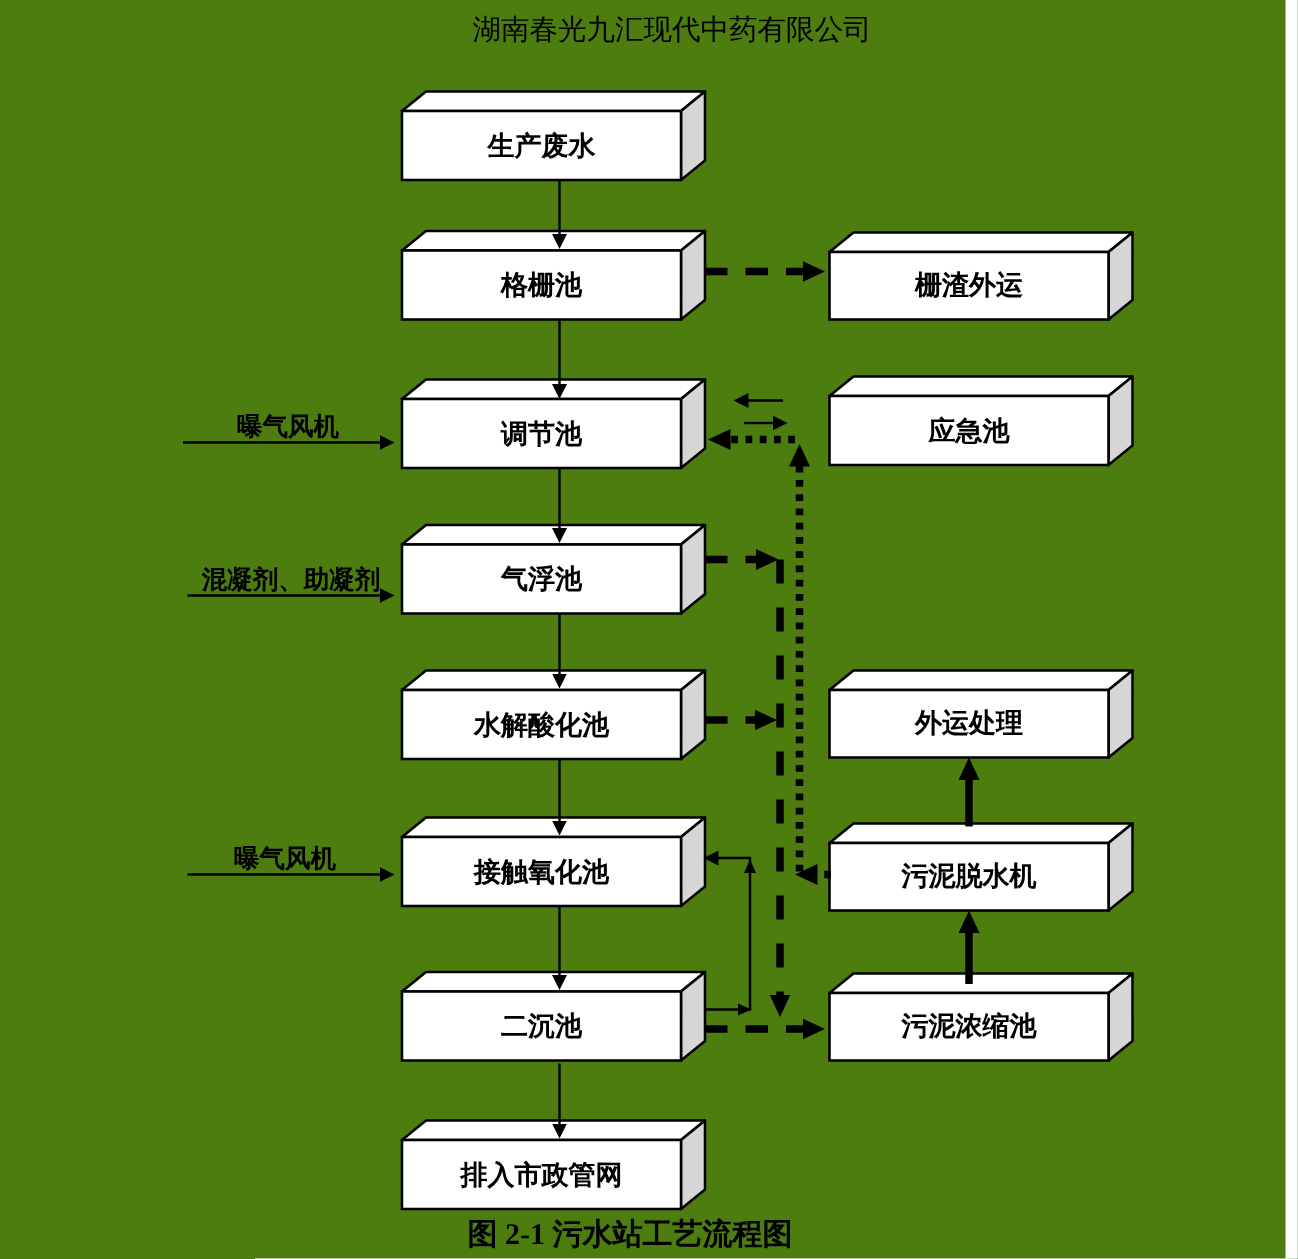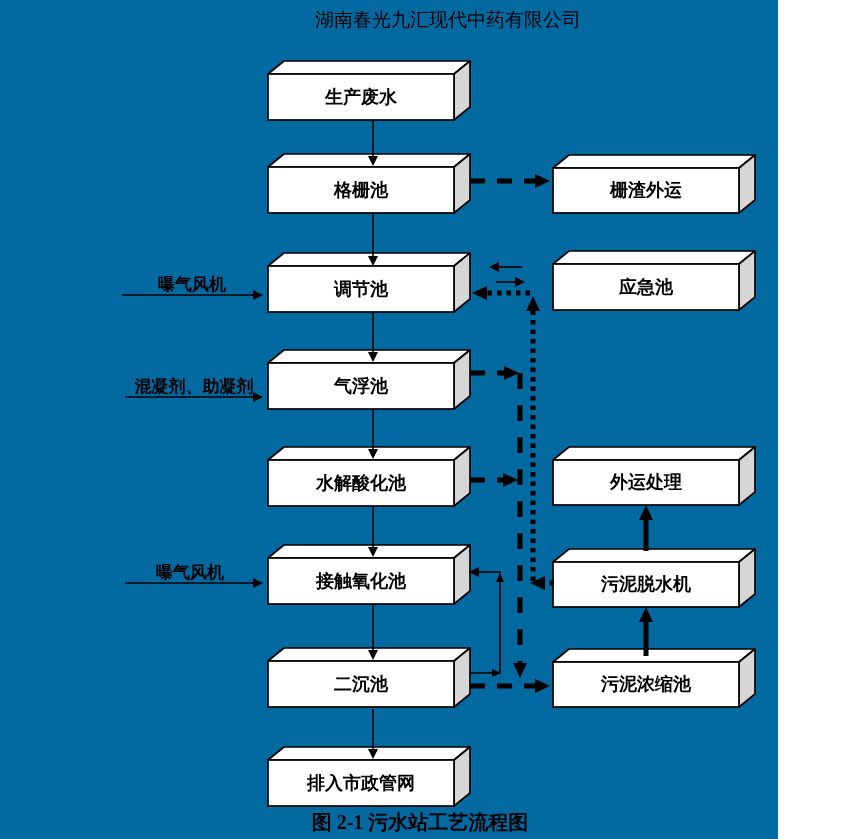--- a/index.html
+++ b/index.html
@@ -1,16 +1,16 @@
 <!DOCTYPE html>
 <html><head>
 <meta charset="utf-8">
 <style>
   html,body{margin:0;padding:0;background:#ffffff;}
-  .canvas{position:relative;width:778px;height:839px;background:#0369a1;overflow:hidden;
+  .canvas{position:relative;width:857px;height:839px;background:#4d7c0f;overflow:hidden;
           font-family:"Liberation Sans",sans-serif;}
   svg{display:block;}
   .box-front{fill:#ffffff;stroke:#000000;stroke-width:1.7;}
   .box-top{fill:#ffffff;stroke:#000000;stroke-width:1.7;stroke-linejoin:round;}
   .box-side{fill:#d6d6d6;stroke:#000000;stroke-width:1.7;stroke-linejoin:round;}
   .lbl{font-family:"Liberation Sans",sans-serif;font-size:18px;font-weight:700;
        text-anchor:middle;fill:#000000;}
   .inlbl{font-family:"Liberation Sans",sans-serif;font-size:17px;font-weight:700;
        text-anchor:middle;fill:#000000;}
   .title{font-family:"Liberation Serif",serif;font-size:19px;font-weight:400;

